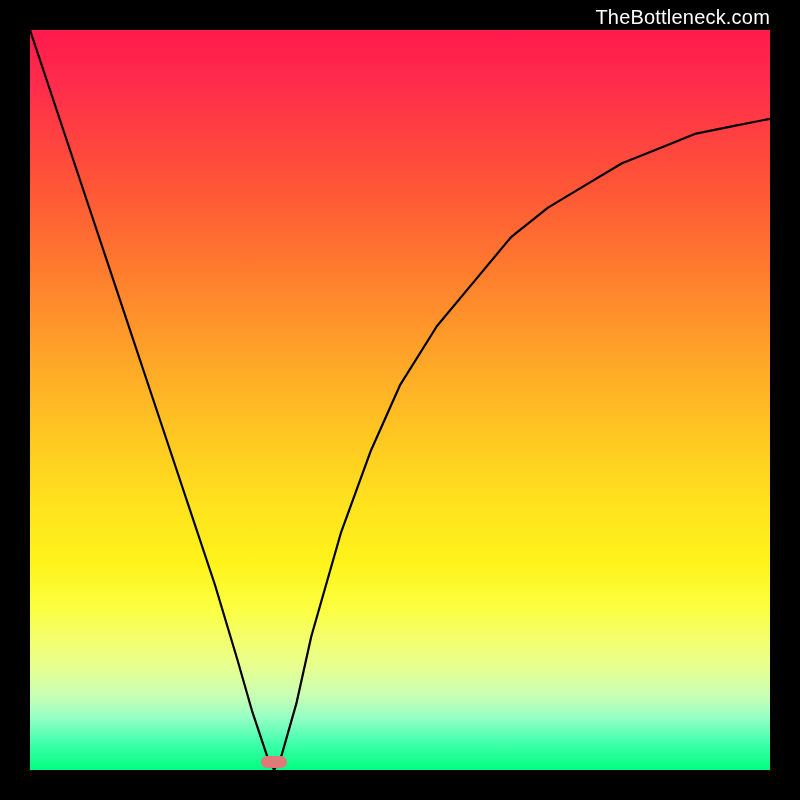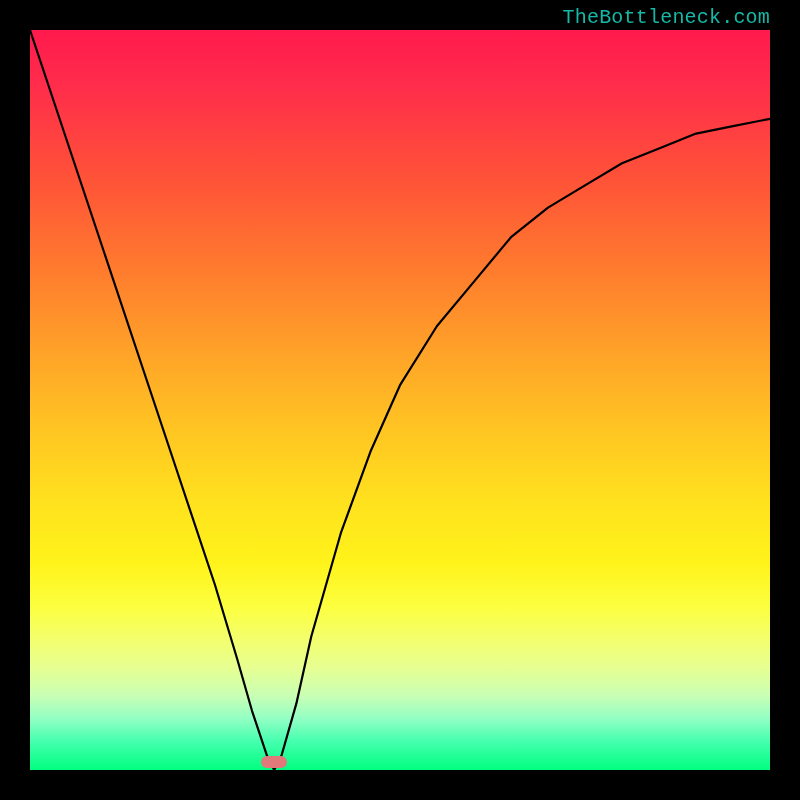--- a/index.html
+++ b/index.html
@@ -37,25 +37,24 @@
       #e8ff90 86%,
       #c8ffb5 90%,
       #94ffc4 93%,
       #48ffb0 96%,
       #00ff80 100%);
   }
   .watermark {
     position: absolute;
     top: 6px;
     right: 30px;
-    color: #14b8a6;
+    color: #ffffff;
     font-size: 20px;
     font-weight: 500;
     letter-spacing: 0.2px;
-    font-family: Liberation Mono, monospace;
   }
   svg.curve {
     position: absolute;
     left: 0;
     top: 0;
     width: 740px;
     height: 740px;
   }
   .marker {
     position: absolute;

